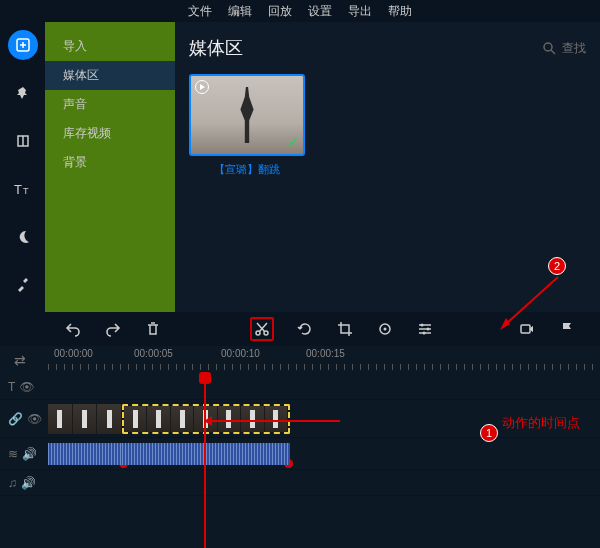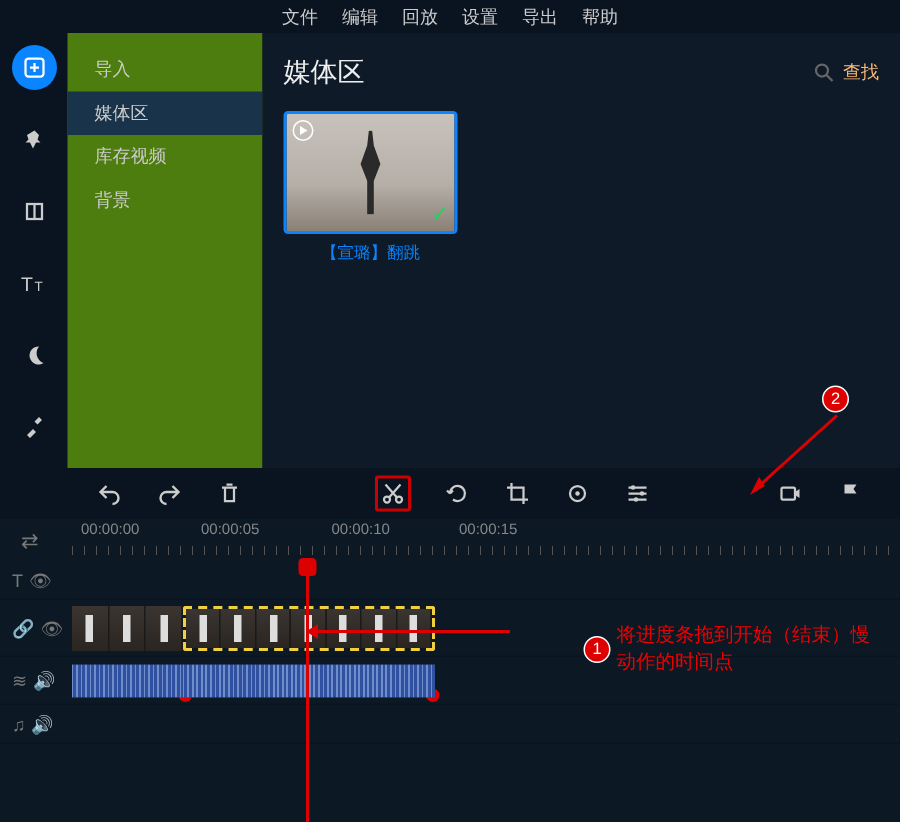--- a/index.html
+++ b/index.html
@@ -10,21 +10,21 @@
   .rail { width: 45px; background: #0a1420; display: flex; flex-direction: column; align-items: center; padding-top: 8px; gap: 18px; }
   .rail .ic { width: 30px; height: 30px; display: flex; align-items: center; justify-content: center; border-radius: 15px; color: #eee; }
   .rail .ic.active { background: #0a84ff; }
   .side { width: 130px; background: #4d7c0f; padding-top: 10px; }
   .side .item { padding: 6px 18px; color: #ccc; cursor: pointer; }
   .side .item.sel { background: #18334a; }
   .main { flex: 1; background: #0e1a27; padding: 10px 14px; position: relative; }
   .main-header { display: flex; align-items: center; justify-content: space-between; padding: 4px 0 14px; }
   .main-header h2 { font-size: 18px; font-weight: 500; color: #eee; }
   .search { display: flex; align-items: center; gap: 6px; color: #666; }
-  .search .sfield { color: #fdba74; font-size: 12px; }
+  .search .sfield { color: #737373; font-size: 12px; }
   .clip-card { width: 116px; }
   .thumb { position: relative; height: 82px; border: 2px solid #0a84ff; border-radius: 3px; background: linear-gradient(#c8c2bc,#b5afa8 60%,#8b8076); display:flex; align-items:center; justify-content:center; }
   .thumb .play { position: absolute; top: 4px; left: 4px; width: 14px; height: 14px; border: 1.5px solid #fff; border-radius: 8px; display:flex; align-items:center; justify-content:center; }
   .thumb .play::after { content:""; border-left:5px solid #fff; border-top:3px solid transparent; border-bottom:3px solid transparent; margin-left:1px; }
   .thumb .dancer { width: 22px; height: 56px; background: #2a2a2a; clip-path: polygon(45% 0,55% 0,60% 18%,80% 40%,60% 60%,60% 100%,40% 100%,40% 60%,20% 40%,40% 18%); }
   .thumb .chk { position:absolute; bottom:4px; right:4px; color:#1cd65a; font-size:14px; }
   .clip-label { color:#0a84ff; text-align:center; font-size:11px; margin-top:6px; line-height:14px; }
   .clip-label div { white-space: nowrap; overflow: hidden; }
   .toolbar { display:flex; align-items:center; height:34px; background:#0a1420; padding:0 24px 0 64px; gap:22px; color:#ccc; position:relative; }
   .toolbar .tb { width:18px; height:18px; display:flex; align-items:center; justify-content:center; }
@@ -111,20 +111,21 @@
     <div class="ic">
         <svg width="16" height="16" viewBox="0 0 16 16">
           <path d="M3 13l4-4 2 2-4 4zm8-12l2 2-3 3-2-2z" fill="#ccc"></path>
         </svg>
       </div>
   </div>
 
   <div class="side">
     <div class="item">导入</div>
     <div class="item sel">媒体区</div>
+    <div class="item">声音</div>
     <div class="item">库存视频</div>
     <div class="item">背景</div>
   </div>
 
   <div class="main">
     <div class="main-header">
       <h2>媒体区</h2>
       <div class="search">
         <svg width="13" height="13" viewBox="0 0 13 13">
             <circle cx="5" cy="5" r="4" fill="none" stroke="#666" stroke-width="1.5"></circle>
@@ -301,16 +302,15 @@
   <div class="trk smaller">
     <div class="trk-ic">
         <span>♫</span>
         <span>🔊</span>
       </div>
   </div>
 
   <div class="annot-arrow"></div>
   <div class="annot">
     <div class="m1">1</div>
-    <div>将进度条拖到开始（结束）慢</div>
     <div>动作的时间点</div>
   </div>
 </div>
 
 </body></html>

